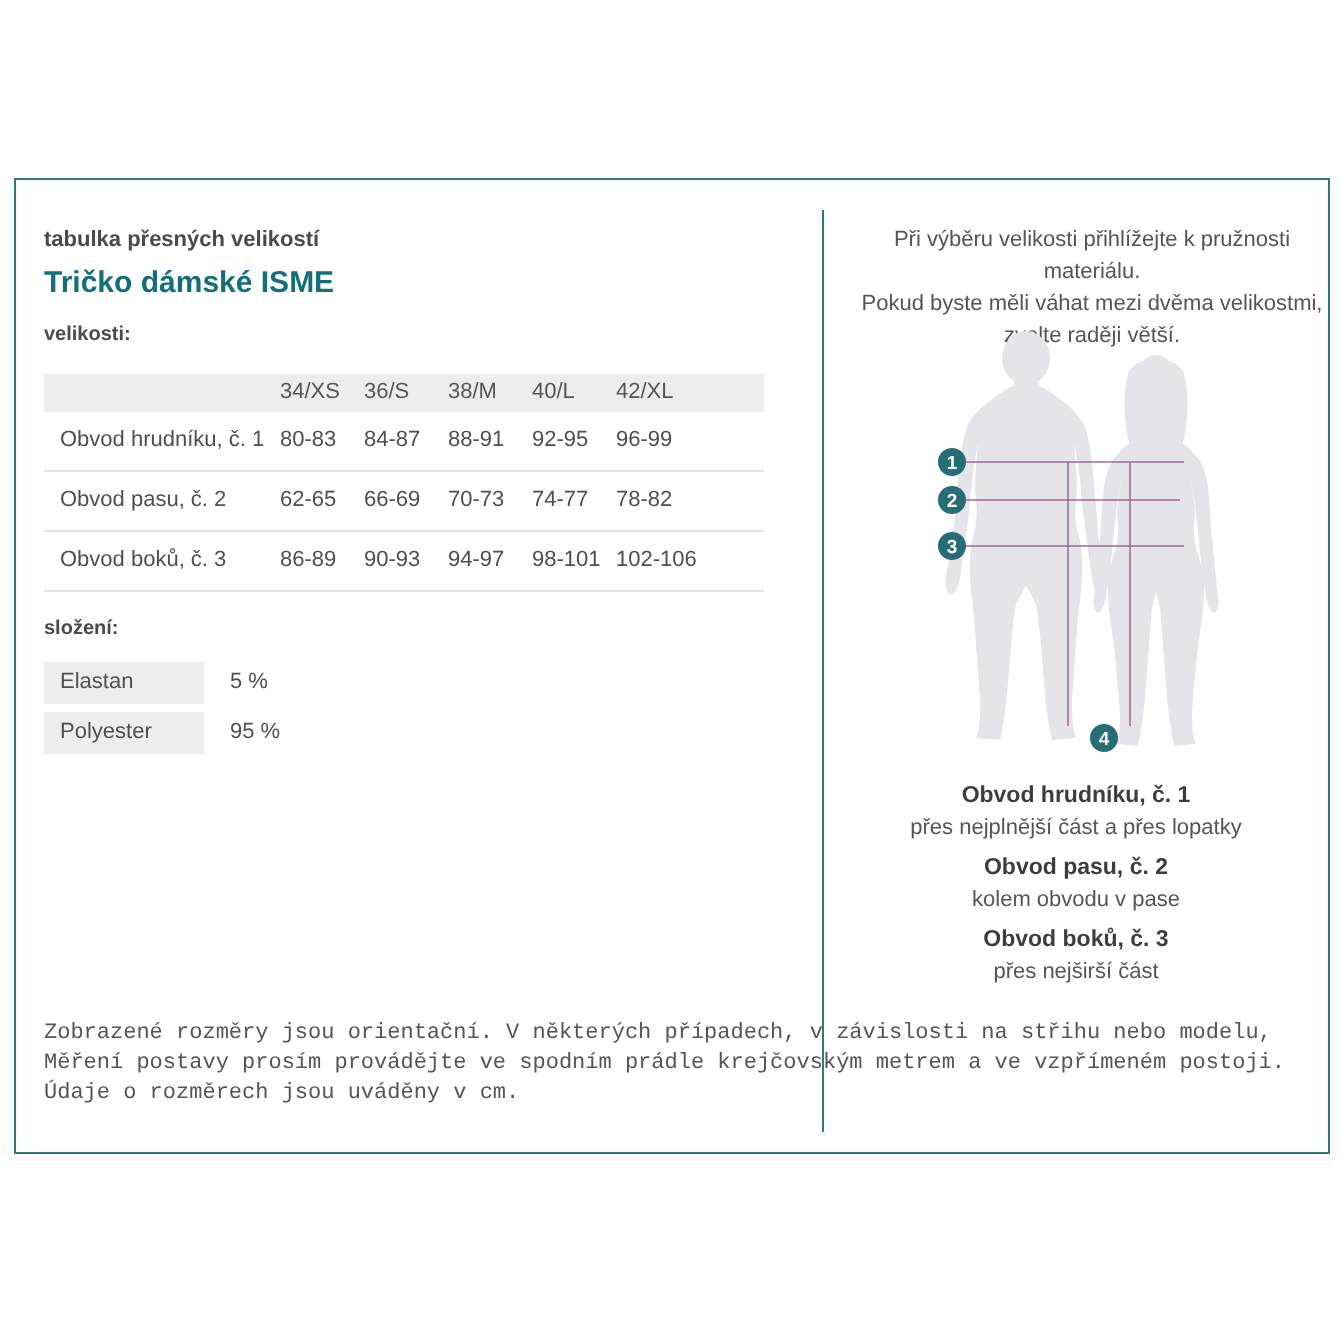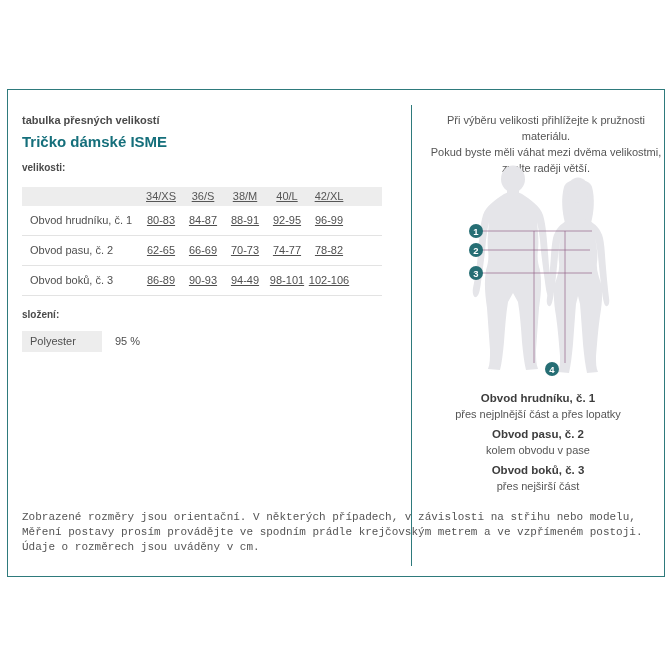--- a/index.html
+++ b/index.html
@@ -13,21 +13,21 @@
   .subtitle{left:22px;top:114px;font-size:11px;font-weight:bold;color:#4a4a4a;}
   .title{left:22px;top:133px;font-size:15px;font-weight:bold;color:#156f7b;}
   .section-label{font-size:10px;font-weight:bold;color:#4a4a4a;}
   .lbl-sizes{left:22px;top:162px;}
   .lbl-comp{left:22px;top:309px;}
 
   .size-table{left:22px;top:187px;width:360px;font-size:11px;}
   .t-head{display:flex;background:#ededed;height:19px;line-height:19px;color:#565656;}
   .t-row{display:flex;height:29px;line-height:29px;border-bottom:1px solid #e3e3e3;color:#4f4f4f;}
   .c-label{width:118px;padding-left:8px;box-sizing:border-box;text-align:left;}
-  .c-val{width:42px;text-align:center;text-decoration:underline;}
+  .c-val{width:42px;text-align:left;}
 
   .comp-table{left:22px;top:331px;font-size:11px;}
   .comp-row{display:flex;height:21px;line-height:21px;margin-bottom:4px;}
   .comp-label{width:80px;background:#ededed;padding-left:8px;box-sizing:border-box;}
   .comp-val{padding-left:13px;}
 
   .footnote{left:22px;top:510px;width:380px;font-size:11px;color:#555;font-family:Liberation Mono, monospace;}
   .footnote div{line-height:15px;white-space:nowrap;}
 
   .intro{left:413px;top:112px;width:236px;text-align:center;font-size:11px;color:#555;padding-left:15px;}
@@ -77,29 +77,33 @@
       <div class="c-val">62-65</div>
       <div class="c-val">66-69</div>
       <div class="c-val">70-73</div>
       <div class="c-val">74-77</div>
       <div class="c-val">78-82</div>
     </div>
     <div class="t-row">
       <div class="c-label">Obvod boků, č. 3</div>
       <div class="c-val">86-89</div>
       <div class="c-val">90-93</div>
-      <div class="c-val">94-49</div>
+      <div class="c-val">94-97</div>
       <div class="c-val">98-101</div>
       <div class="c-val">102-106</div>
     </div>
   </div>
 
   <div class="abs section-label lbl-comp">složení:</div>
 
   <div class="abs comp-table">
+    <div class="comp-row">
+      <div class="comp-label">Elastan</div>
+      <div class="comp-val">5 %</div>
+    </div>
     <div class="comp-row">
       <div class="comp-label">Polyester</div>
       <div class="comp-val">95 %</div>
     </div>
   </div>
 
   <div class="abs footnote">
     <div>Zobrazené rozměry jsou orientační. V některých případech, v závislosti na střihu nebo modelu,</div>
     <div>Měření postavy prosím provádějte ve spodním prádle krejčovským metrem a ve vzpřímeném postoji.</div>
     <div>Údaje o rozměrech jsou uváděny v cm.</div>

